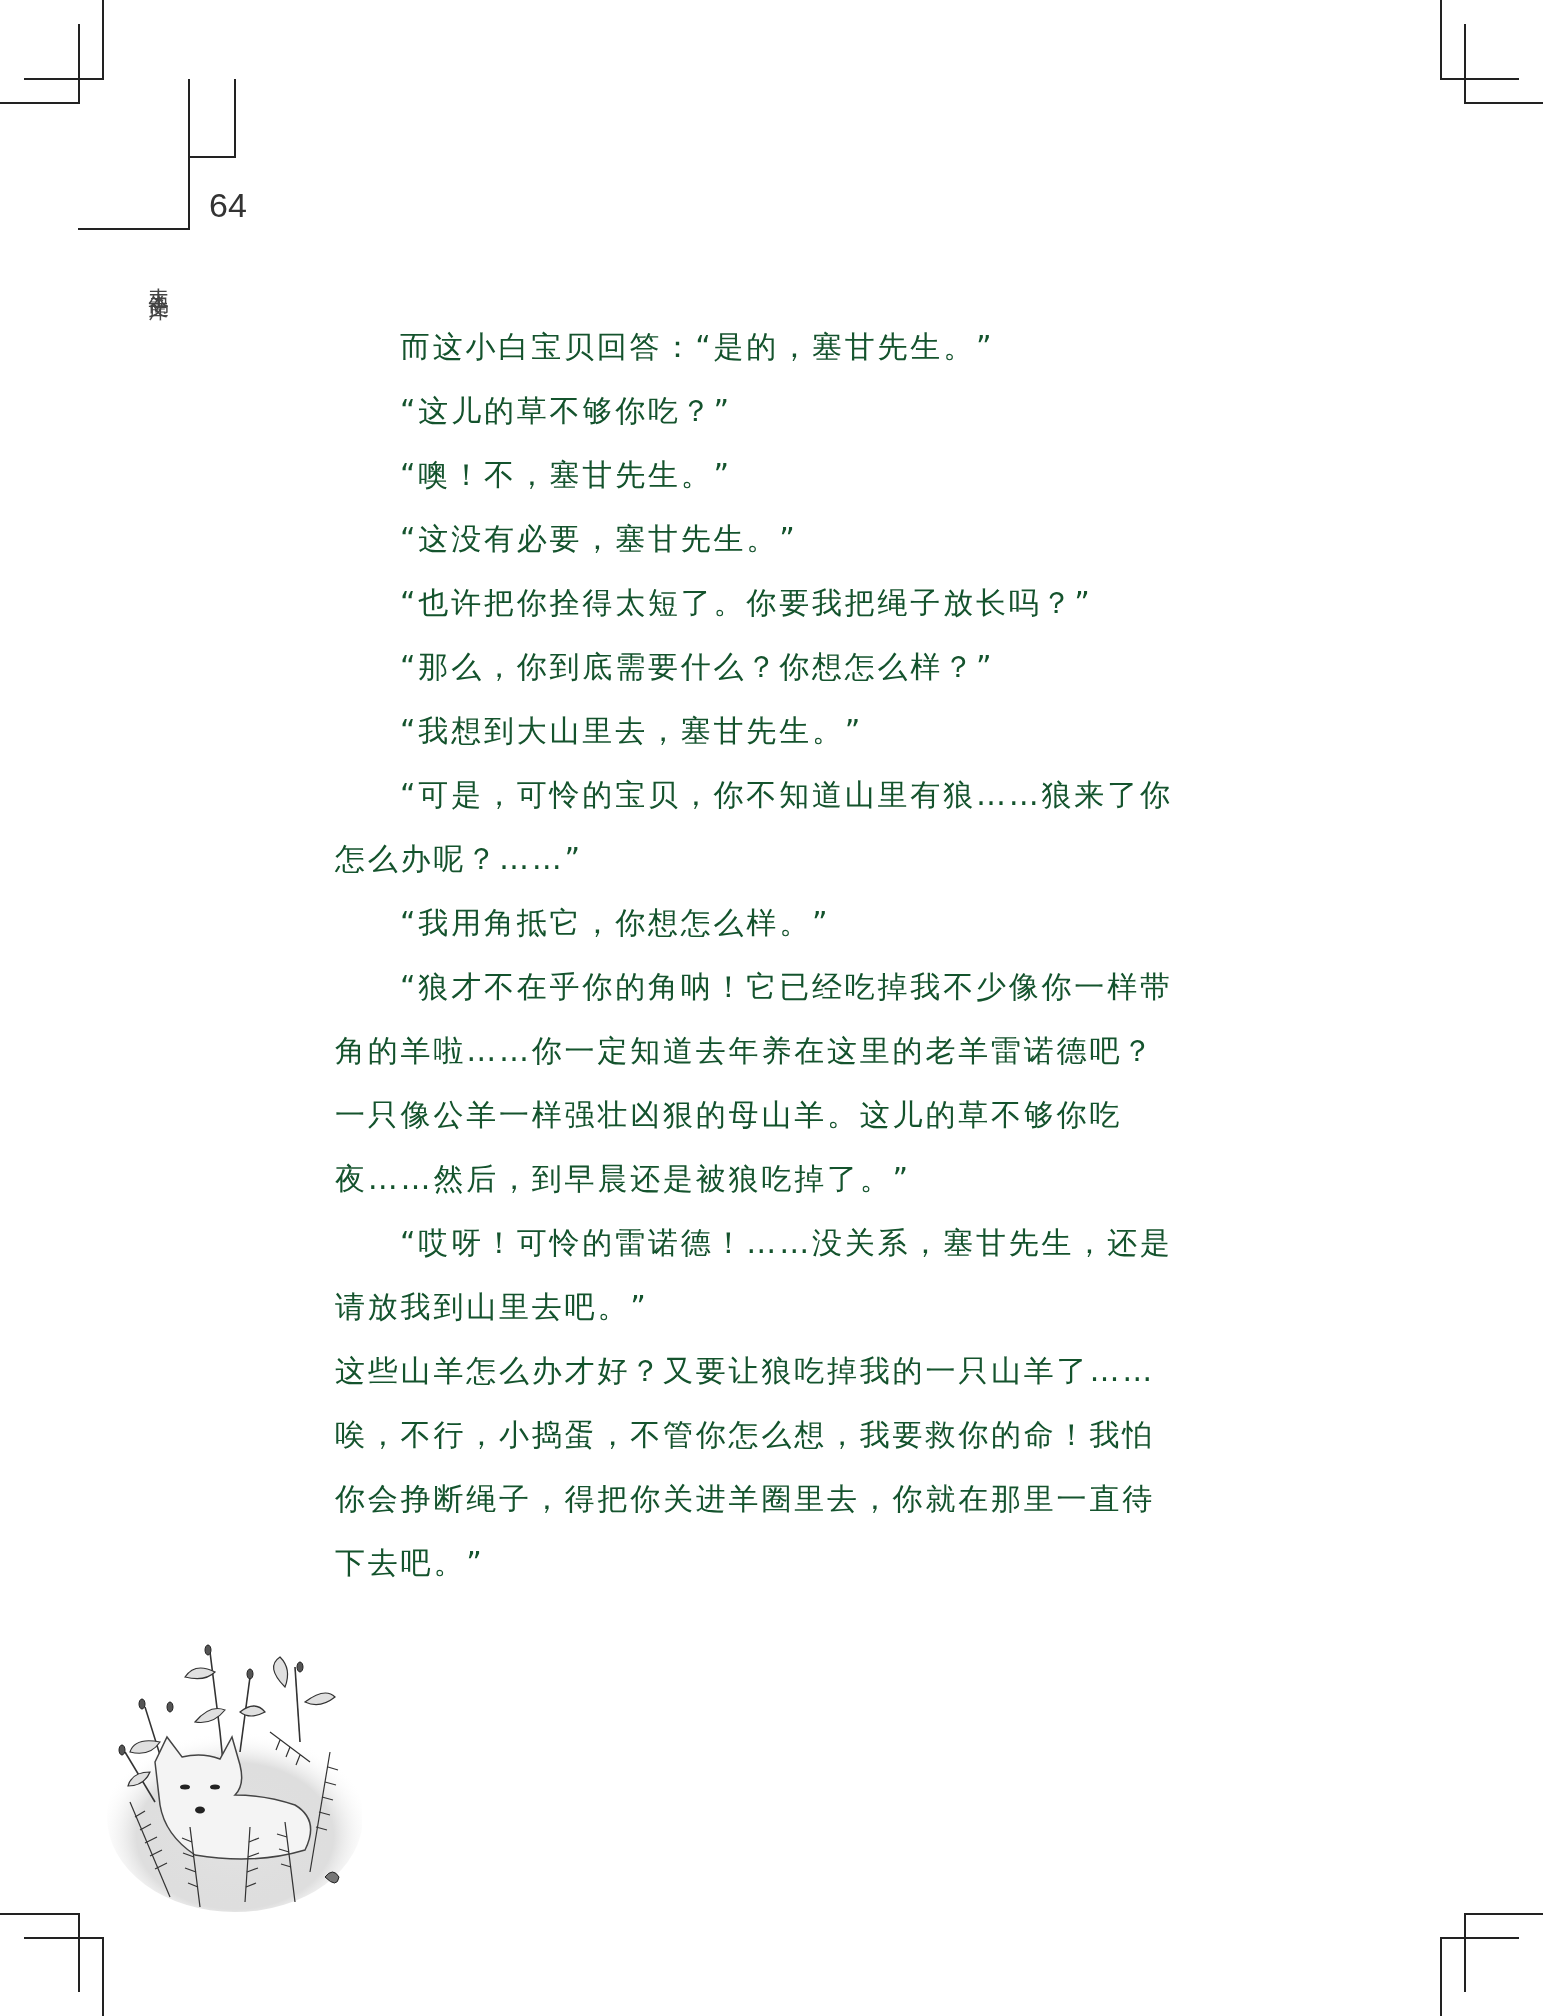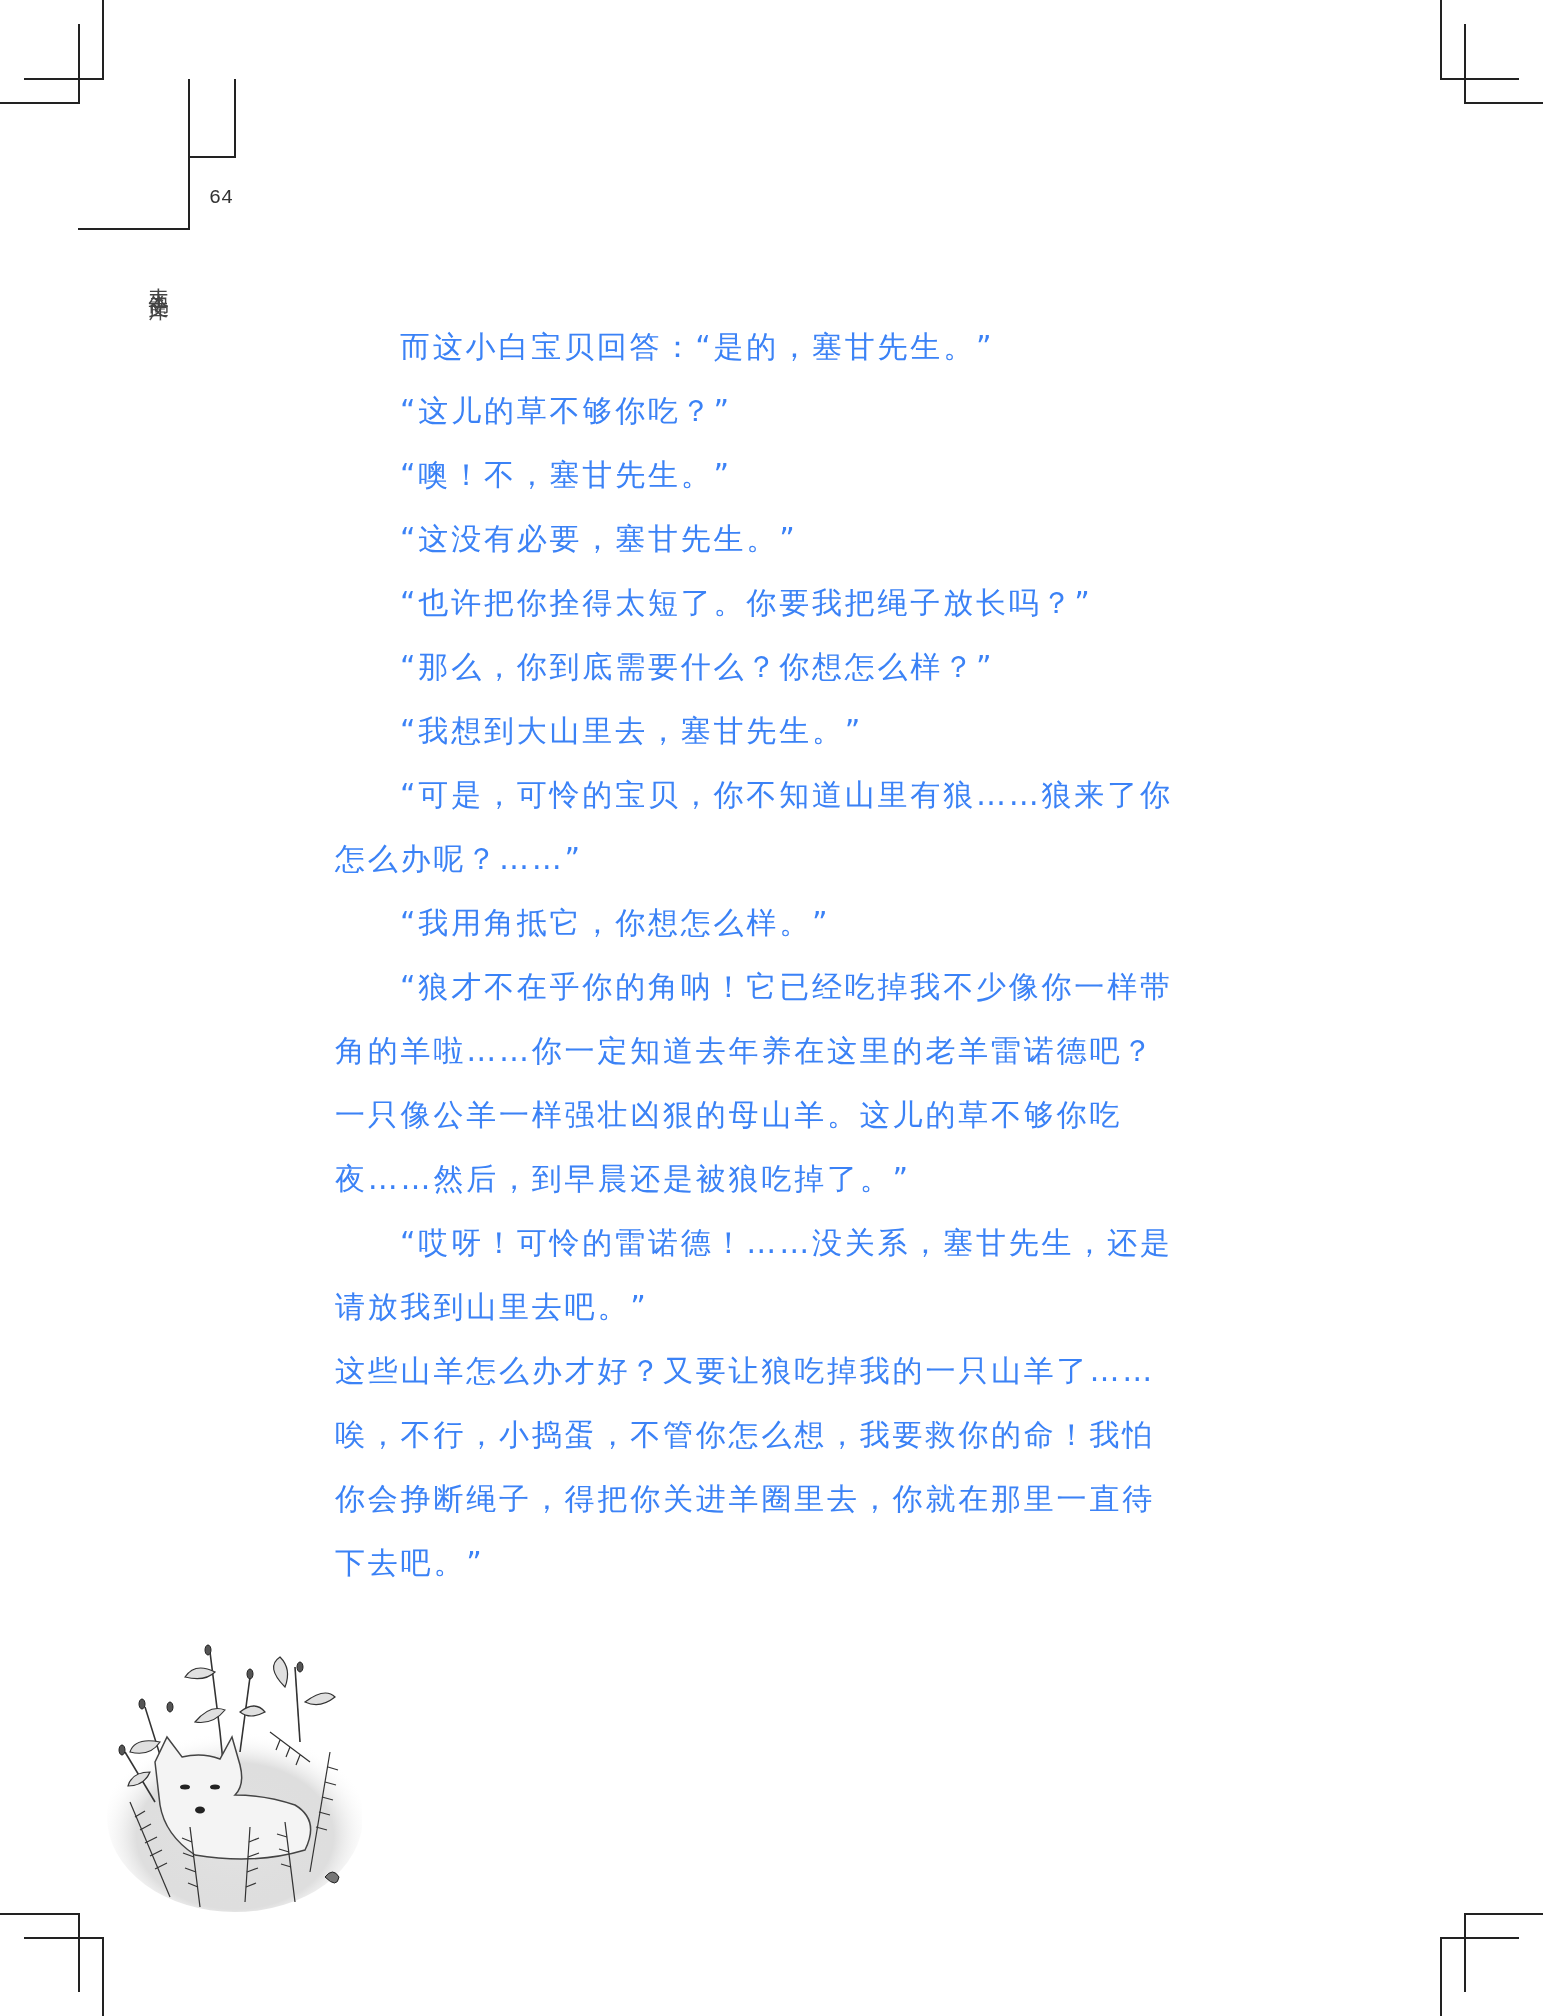--- a/index.html
+++ b/index.html
@@ -3,33 +3,33 @@
 <meta charset="utf-8">
 <style>
   html, body { margin: 0; padding: 0; background: #ffffff; }
   body { width: 1543px; height: 2016px; position: relative; overflow: hidden; }
   .page { position: absolute; left: 0; top: 0; width: 1543px; height: 2016px; background: #ffffff; }
   .ln { position: absolute; background: #222; }
   .h { height: 2px; }
   .v { width: 2px; }
   .page-number {
     position: absolute; left: 209px; top: 186px;
-    font-family: Liberation Mono, monospace;
-    font-size: 20px; color: #333; letter-spacing: 0px;
+    font-family: Liberation Sans, sans-serif;
+    font-size: 34px; color: #333; letter-spacing: 0px;
   }
   .series-title {
     position: absolute; left: 146px; top: 272px; width: 24px;
     font-family: "DejaVu Sans", "Liberation Sans", sans-serif;
     font-size: 20px; line-height: 23.5px; color: #444;
     writing-mode: vertical-rl; text-orientation: upright; letter-spacing: 3px;
   }
   .body-text {
     position: absolute; left: 335px; top: 315px; width: 860px;
     font-family: "DejaVu Sans", "Liberation Sans", sans-serif;
-    font-size: 30px; line-height: 64px; color: #3b82f6;
+    font-size: 30px; line-height: 64px; color: #14532d;
     letter-spacing: 2.8px;
   }
   .body-text p { margin: 0; white-space: nowrap; }
   .body-text p.indent { text-indent: 65px; }
   .illustration { position: absolute; left: 100px; top: 1612px; width: 262px; height: 300px; }
 </style>
 </head>
 <body>
 
 <div class="page">

